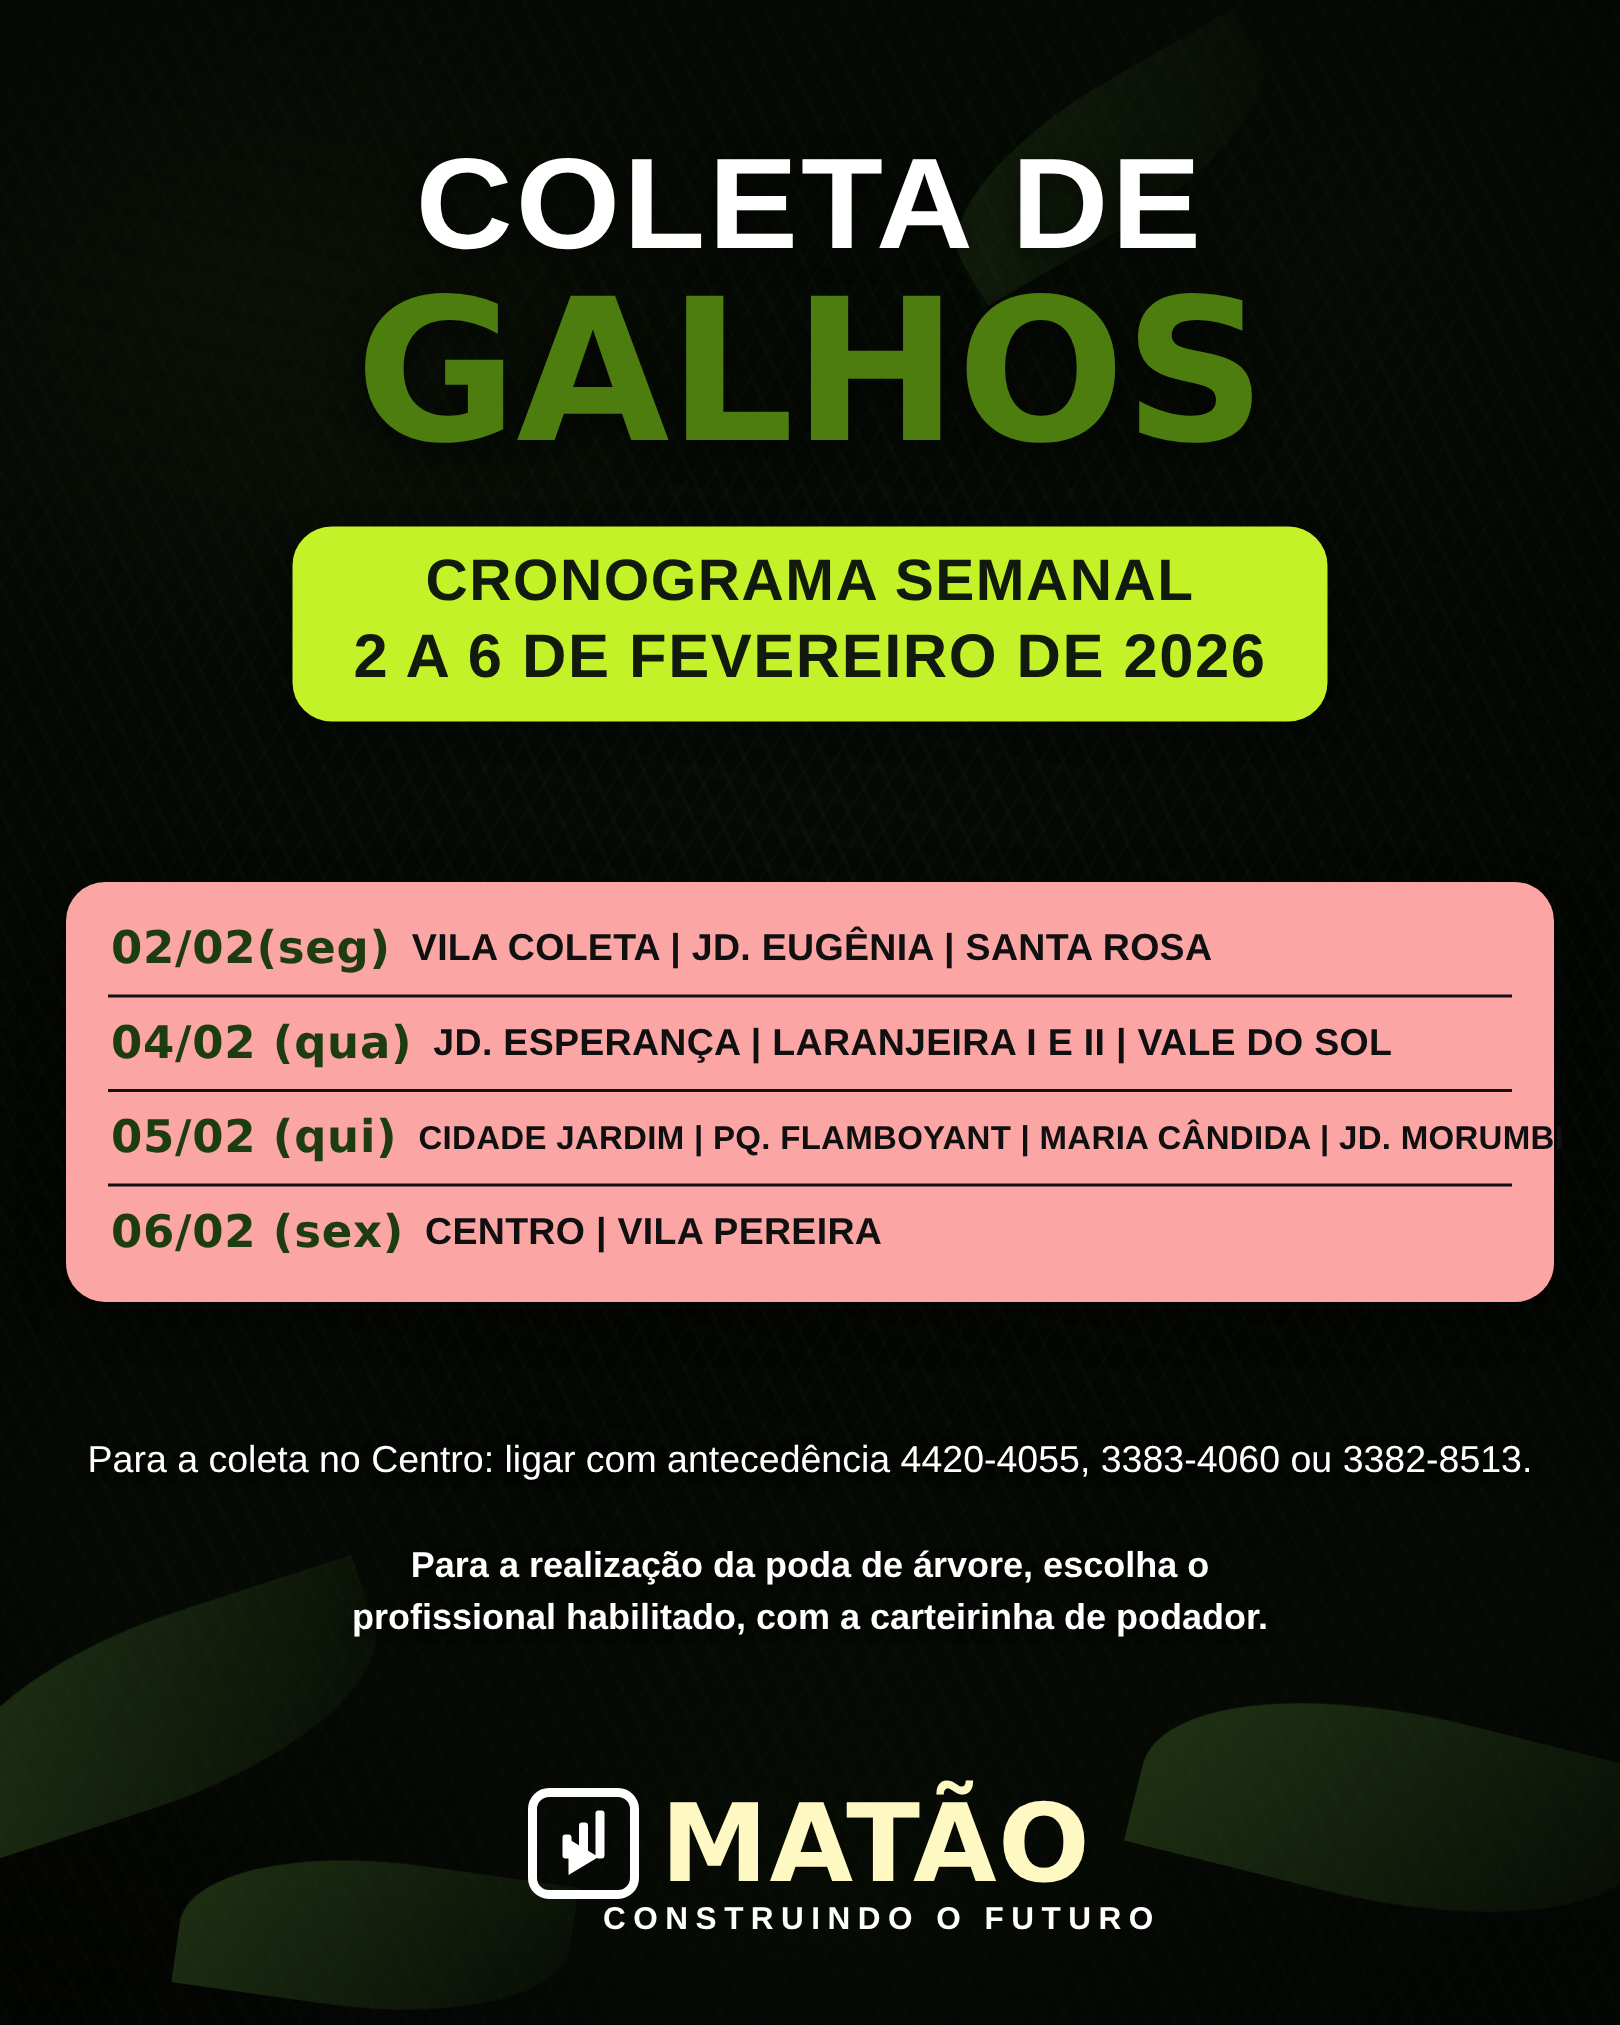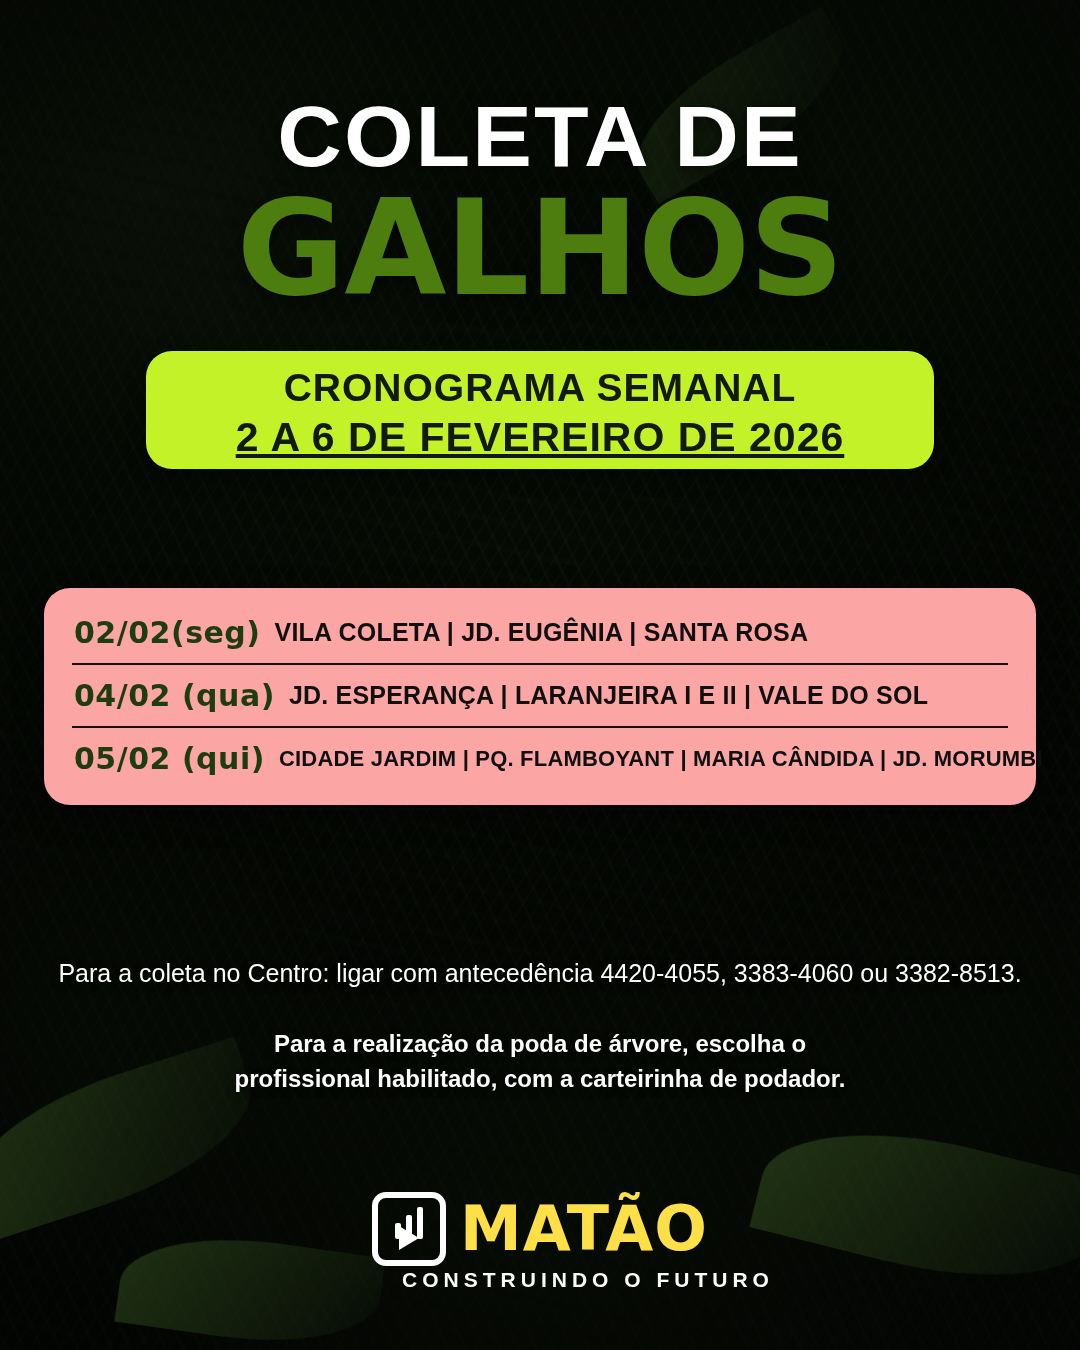--- a/index.html
+++ b/index.html
@@ -69,41 +69,40 @@
     font-size:132px;
     line-height:0.95;
     color:#4d7c0f;
     letter-spacing:-1px;
     margin-top:8px;
     text-shadow:0 6px 22px rgba(0,0,0,.6);
   }
 
   .subbadge {
     margin:40px auto 0;
-    width:788px;
+    width:690px;
     background:#c4f229;
     border-radius:26px;
-    padding:14px 10px 6px;
+    padding:14px 10px 18px;
     text-align:center;
     box-shadow:0 6px 20px rgba(0,0,0,.45);
   }
   .subbadge .line1 {
     font-weight:bold;
     font-size:39px;
     color:#111a0c;
     letter-spacing:1px;
     line-height:1.2;
   }
   .subbadge .line2 {
     font-weight:bold;
     font-size:41px;
     color:#111a0c;
     letter-spacing:1px;
     line-height:1.25;
-    text-decoration:underline;
   }
 
   
   .card {
     position:absolute;
     left:44px; top:588px;
     width:992px;
     background:#fca5a5;
     border-radius:26px;
     padding:14px 28px 16px 28px;
@@ -179,22 +178,22 @@
   .logo-mark .play {
     position:absolute; bottom:10px; left:50%; transform:translateX(-50%);
     width:0;height:0;
     border-left:20px solid #fff;
     border-top:12px solid transparent;
     border-bottom:12px solid transparent;
   }
   .logo-name {
     font-family:"DejaVu Sans", sans-serif;
     font-weight:bold;
-    font-size:62px;
-    color:#fde047;
+    font-size:72px;
+    color:#fef9c3;
     letter-spacing:1px;
     line-height:1;
   }
   .logo-tagline {
     font-size:21px;
     font-weight:bold;
     color:#ffffff;
     letter-spacing:5px;
     margin-left:96px;
   }
@@ -229,20 +228,24 @@
         <span class="date">02/02(seg)</span>
         <span class="places">VILA COLETA | JD. EUGÊNIA | SANTA ROSA</span>
       </div>
       <div class="row">
         <span class="date">04/02 (qua)</span>
         <span class="places">JD. ESPERANÇA | LARANJEIRA I E II | VALE DO SOL</span>
       </div>
       <div class="row">
         <span class="date">05/02 (qui)</span>
         <span class="places small">CIDADE JARDIM | PQ. FLAMBOYANT | MARIA CÂNDIDA | JD. MORUMBI</span>
+      </div>
+      <div class="row">
+        <span class="date">06/02 (sex)</span>
+        <span class="places">CENTRO | VILA PEREIRA</span>
       </div>
     </div>
 
     <div class="notes">
       <div class="note-line">Para a coleta no Centro: ligar com antecedência 4420-4055, 3383-4060 ou 3382-8513.</div>
       <div class="note-strong">Para a realização da poda de árvore, escolha o</div>
       <div class="note-strong" style="margin-top:0">profissional habilitado, com a carteirinha de podador.</div>
     </div>
 
     <div class="logo">

